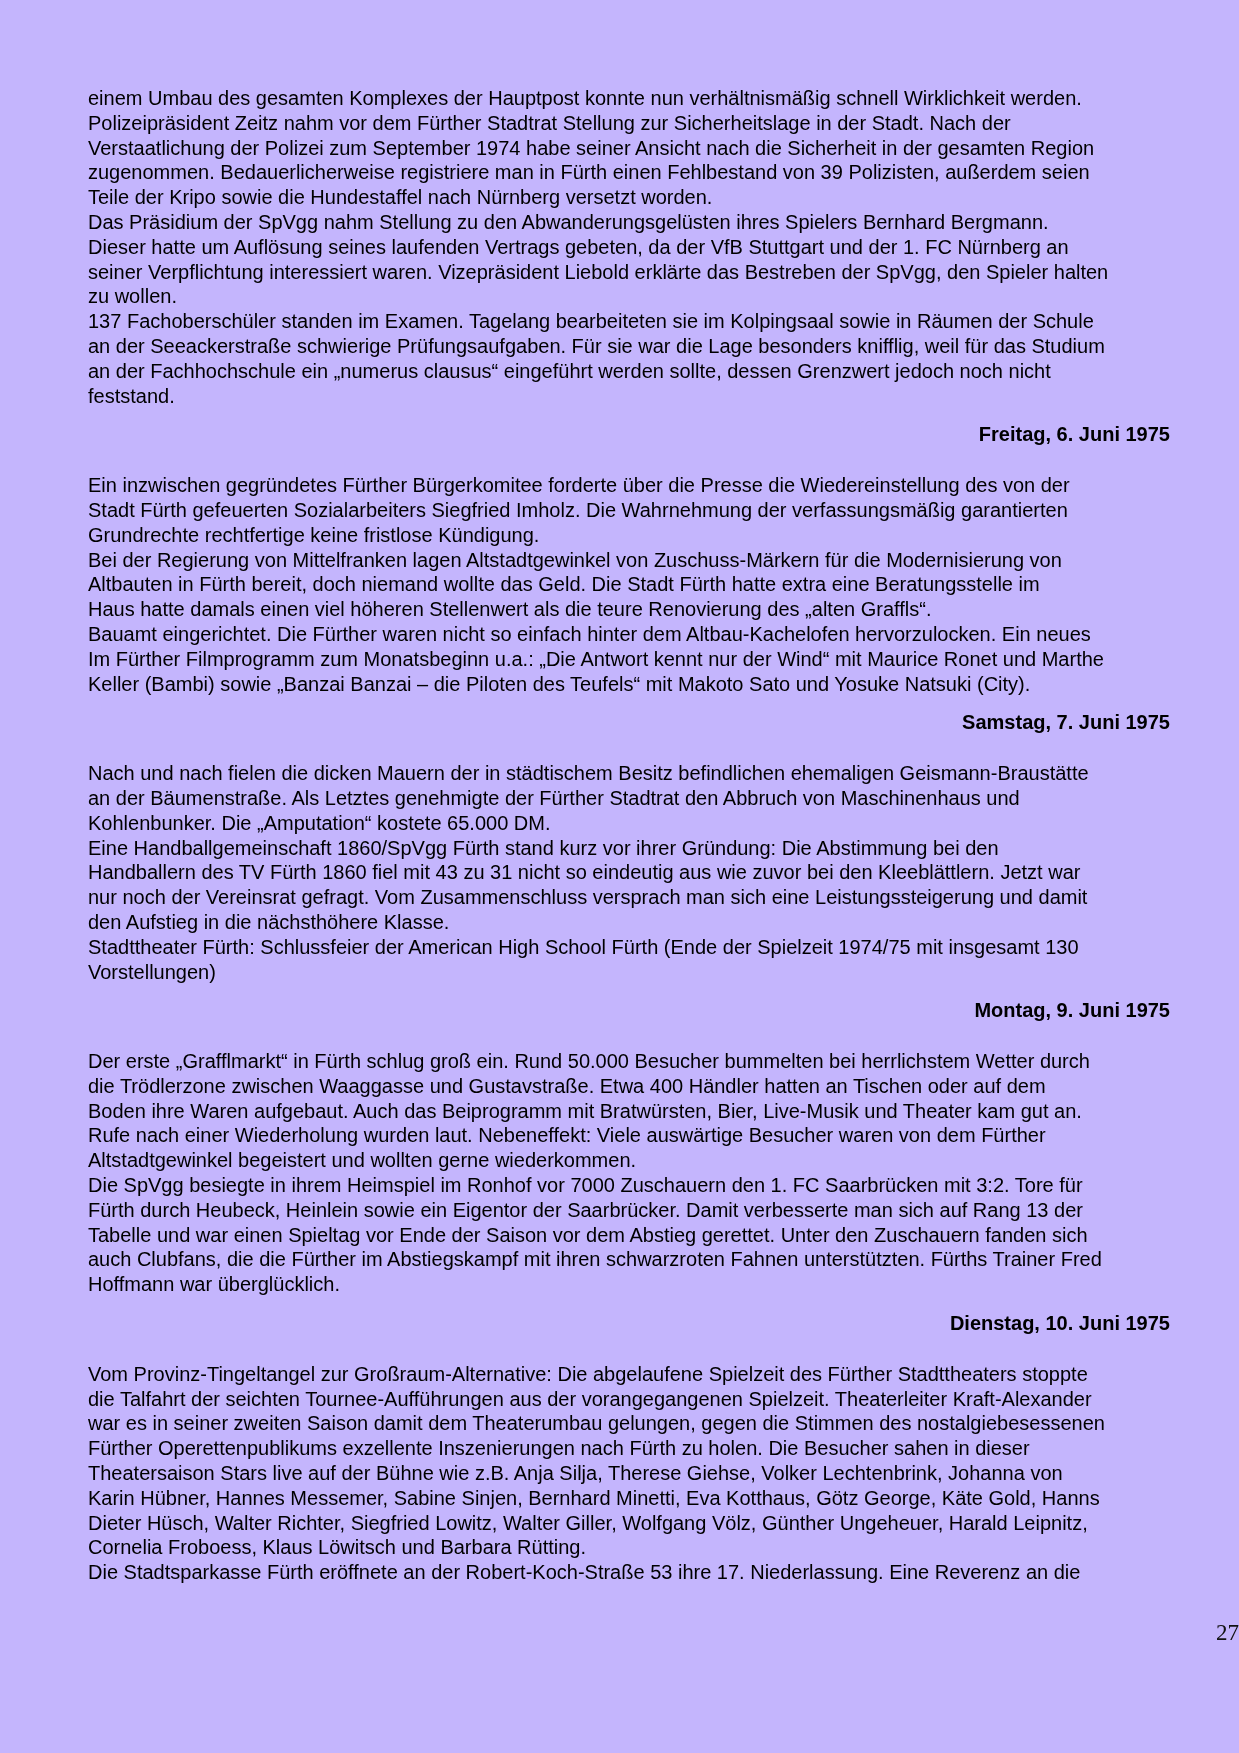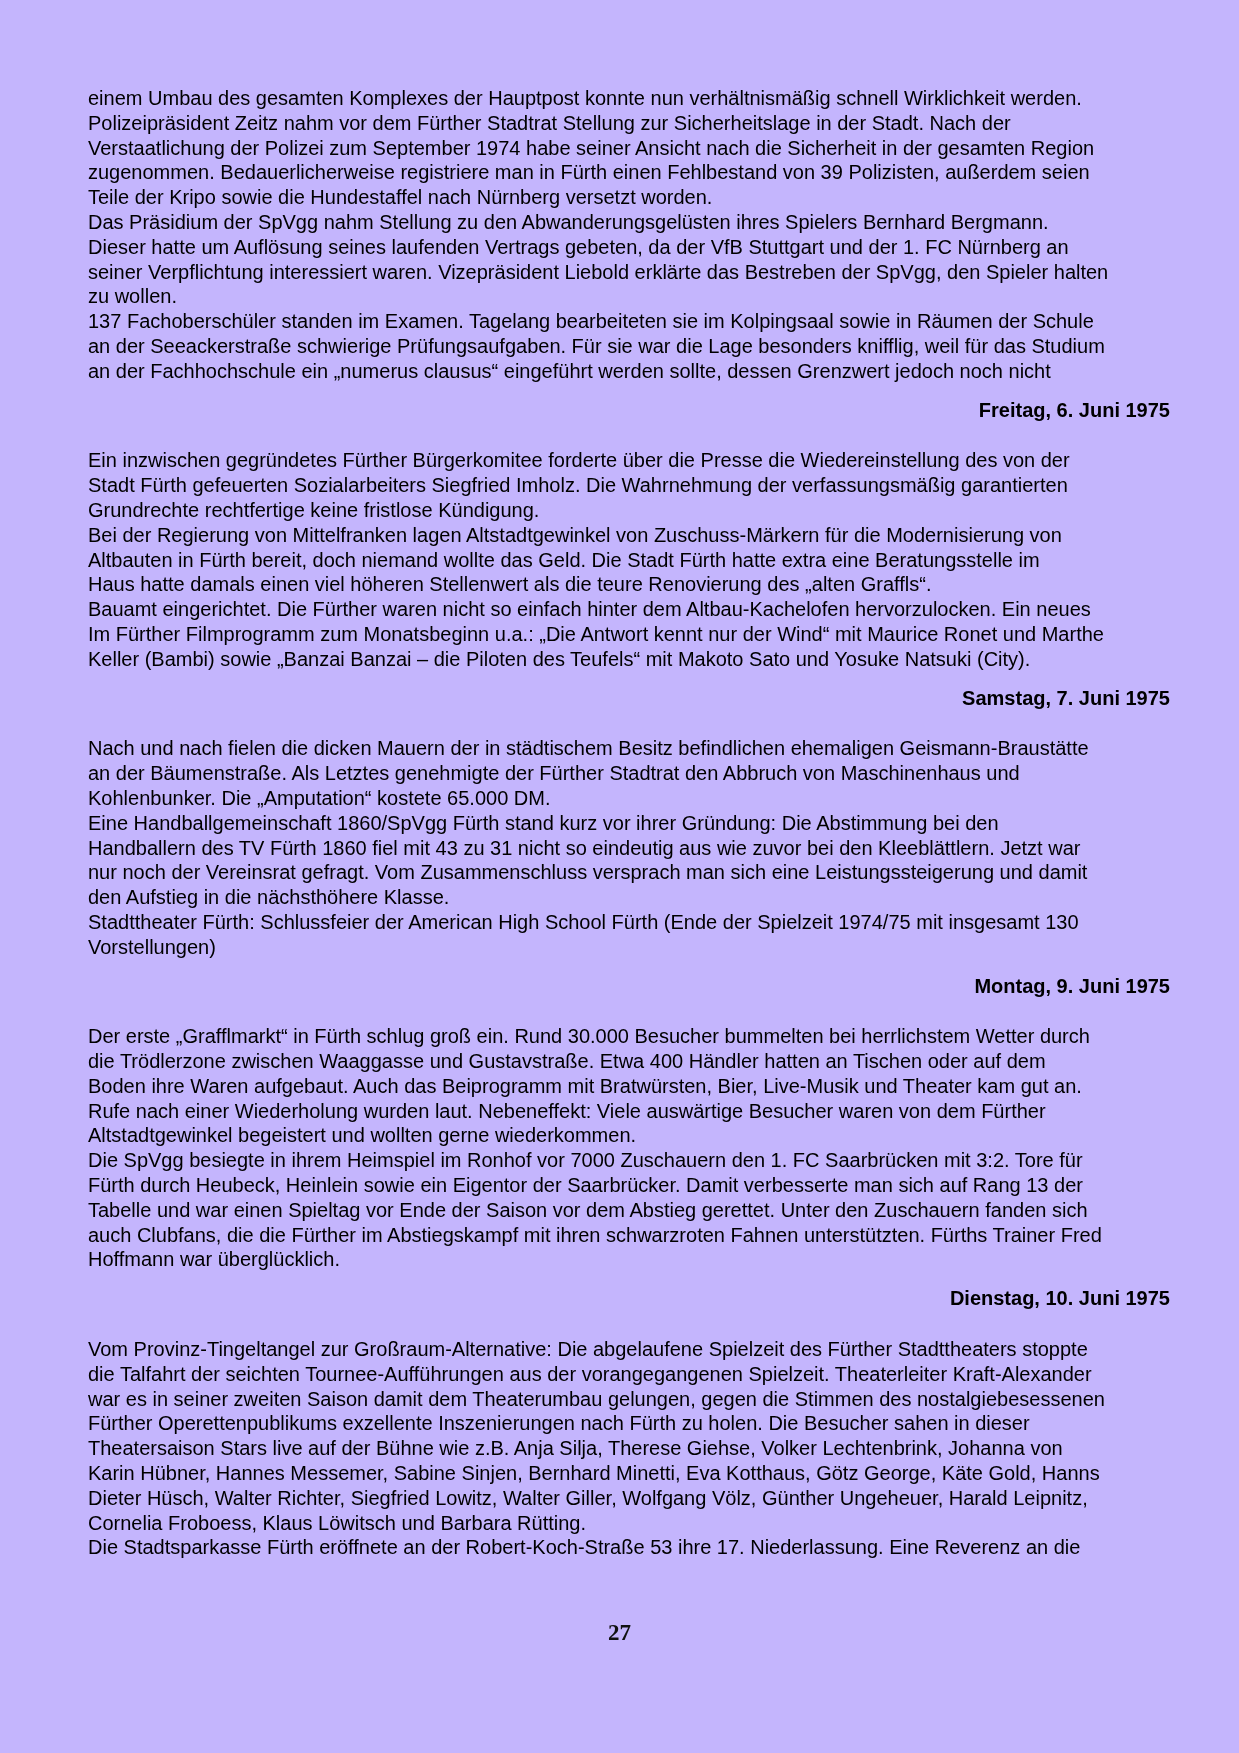--- a/index.html
+++ b/index.html
@@ -41,45 +41,45 @@
     line-height: 24.8px;
     margin: 14px 0 26px 0;
     white-space: nowrap;
     text-align: right;
   }
   .page-number {
     position: absolute;
     left: 0;
     top: 1620px;
     width: 1239px;
-    text-align: center;
+    text-align: right;
     font-family: "Liberation Serif", serif;
     font-size: 23px;
     color: #111111;
-    font-weight: bold;
   }
 </style>
 </head>
 <body>
 
 <div class="page">
   <main class="content" id="doc-content">
       <section class="doc-section">
         <div class="line">einem Umbau des gesamten Komplexes der Hauptpost konnte nun verhältnismäßig schnell Wirklichkeit werden.</div>
         <div class="line">Polizeipräsident Zeitz nahm vor dem Fürther Stadtrat Stellung zur Sicherheitslage in der Stadt. Nach der</div>
         <div class="line">Verstaatlichung der Polizei zum September 1974 habe seiner Ansicht nach die Sicherheit in der gesamten Region</div>
         <div class="line">zugenommen. Bedauerlicherweise registriere man in Fürth einen Fehlbestand von 39 Polizisten, außerdem seien</div>
         <div class="line">Teile der Kripo sowie die Hundestaffel nach Nürnberg versetzt worden.</div>
         <div class="line">Das Präsidium der SpVgg nahm Stellung zu den Abwanderungsgelüsten ihres Spielers Bernhard Bergmann.</div>
         <div class="line">Dieser hatte um Auflösung seines laufenden Vertrags gebeten, da der VfB Stuttgart und der 1. FC Nürnberg an</div>
         <div class="line">seiner Verpflichtung interessiert waren. Vizepräsident Liebold erklärte das Bestreben der SpVgg, den Spieler halten</div>
         <div class="line">zu wollen.</div>
         <div class="line">137 Fachoberschüler standen im Examen. Tagelang bearbeiteten sie im Kolpingsaal sowie in Räumen der Schule</div>
         <div class="line">an der Seeackerstraße schwierige Prüfungsaufgaben. Für sie war die Lage besonders knifflig, weil für das Studium</div>
         <div class="line">an der Fachhochschule ein „numerus clausus“ eingeführt werden sollte, dessen Grenzwert jedoch noch nicht</div>
+        <div class="line">feststand.</div>
       </section>
       <section class="doc-section">
         <h2 class="heading">Freitag, 6. Juni 1975</h2>
         <div class="line">Ein inzwischen gegründetes Fürther Bürgerkomitee forderte über die Presse die Wiedereinstellung des von der</div>
         <div class="line">Stadt Fürth gefeuerten Sozialarbeiters Siegfried Imholz. Die Wahrnehmung der verfassungsmäßig garantierten</div>
         <div class="line">Grundrechte rechtfertige keine fristlose Kündigung.</div>
         <div class="line">Bei der Regierung von Mittelfranken lagen Altstadtgewinkel von Zuschuss-Märkern für die Modernisierung von</div>
         <div class="line">Altbauten in Fürth bereit, doch niemand wollte das Geld. Die Stadt Fürth hatte extra eine Beratungsstelle im</div>
         <div class="line">Haus hatte damals einen viel höheren Stellenwert als die teure Renovierung des „alten Graffls“.</div>
         <div class="line">Bauamt eingerichtet. Die Fürther waren nicht so einfach hinter dem Altbau-Kachelofen hervorzulocken. Ein neues</div>
@@ -93,21 +93,21 @@
         <div class="line">Kohlenbunker. Die „Amputation“ kostete 65.000 DM.</div>
         <div class="line">Eine Handballgemeinschaft 1860/SpVgg Fürth stand kurz vor ihrer Gründung: Die Abstimmung bei den</div>
         <div class="line">Handballern des TV Fürth 1860 fiel mit 43 zu 31 nicht so eindeutig aus wie zuvor bei den Kleeblättlern. Jetzt war</div>
         <div class="line">nur noch der Vereinsrat gefragt. Vom Zusammenschluss versprach man sich eine Leistungssteigerung und damit</div>
         <div class="line">den Aufstieg in die nächsthöhere Klasse.</div>
         <div class="line">Stadttheater Fürth: Schlussfeier der American High School Fürth (Ende der Spielzeit 1974/75 mit insgesamt 130</div>
         <div class="line">Vorstellungen)</div>
       </section>
       <section class="doc-section">
         <h2 class="heading">Montag, 9. Juni 1975</h2>
-        <div class="line">Der erste „Grafflmarkt“ in Fürth schlug groß ein. Rund 30.000 Besucher bummelten bei herrlichstem Wetter durch</div>
+        <div class="line">Der erste „Grafflmarkt“ in Fürth schlug groß ein. Rund 50.000 Besucher bummelten bei herrlichstem Wetter durch</div>
         <div class="line">die Trödlerzone zwischen Waaggasse und Gustavstraße. Etwa 400 Händler hatten an Tischen oder auf dem</div>
         <div class="line">Boden ihre Waren aufgebaut. Auch das Beiprogramm mit Bratwürsten, Bier, Live-Musik und Theater kam gut an.</div>
         <div class="line">Rufe nach einer Wiederholung wurden laut. Nebeneffekt: Viele auswärtige Besucher waren von dem Fürther</div>
         <div class="line">Altstadtgewinkel begeistert und wollten gerne wiederkommen.</div>
         <div class="line">Die SpVgg besiegte in ihrem Heimspiel im Ronhof vor 7000 Zuschauern den 1. FC Saarbrücken mit 3:2. Tore für</div>
         <div class="line">Fürth durch Heubeck, Heinlein sowie ein Eigentor der Saarbrücker. Damit verbesserte man sich auf Rang 13 der</div>
         <div class="line">Tabelle und war einen Spieltag vor Ende der Saison vor dem Abstieg gerettet. Unter den Zuschauern fanden sich</div>
         <div class="line">auch Clubfans, die die Fürther im Abstiegskampf mit ihren schwarzroten Fahnen unterstützten. Fürths Trainer Fred</div>
         <div class="line">Hoffmann war überglücklich.</div>
       </section>

